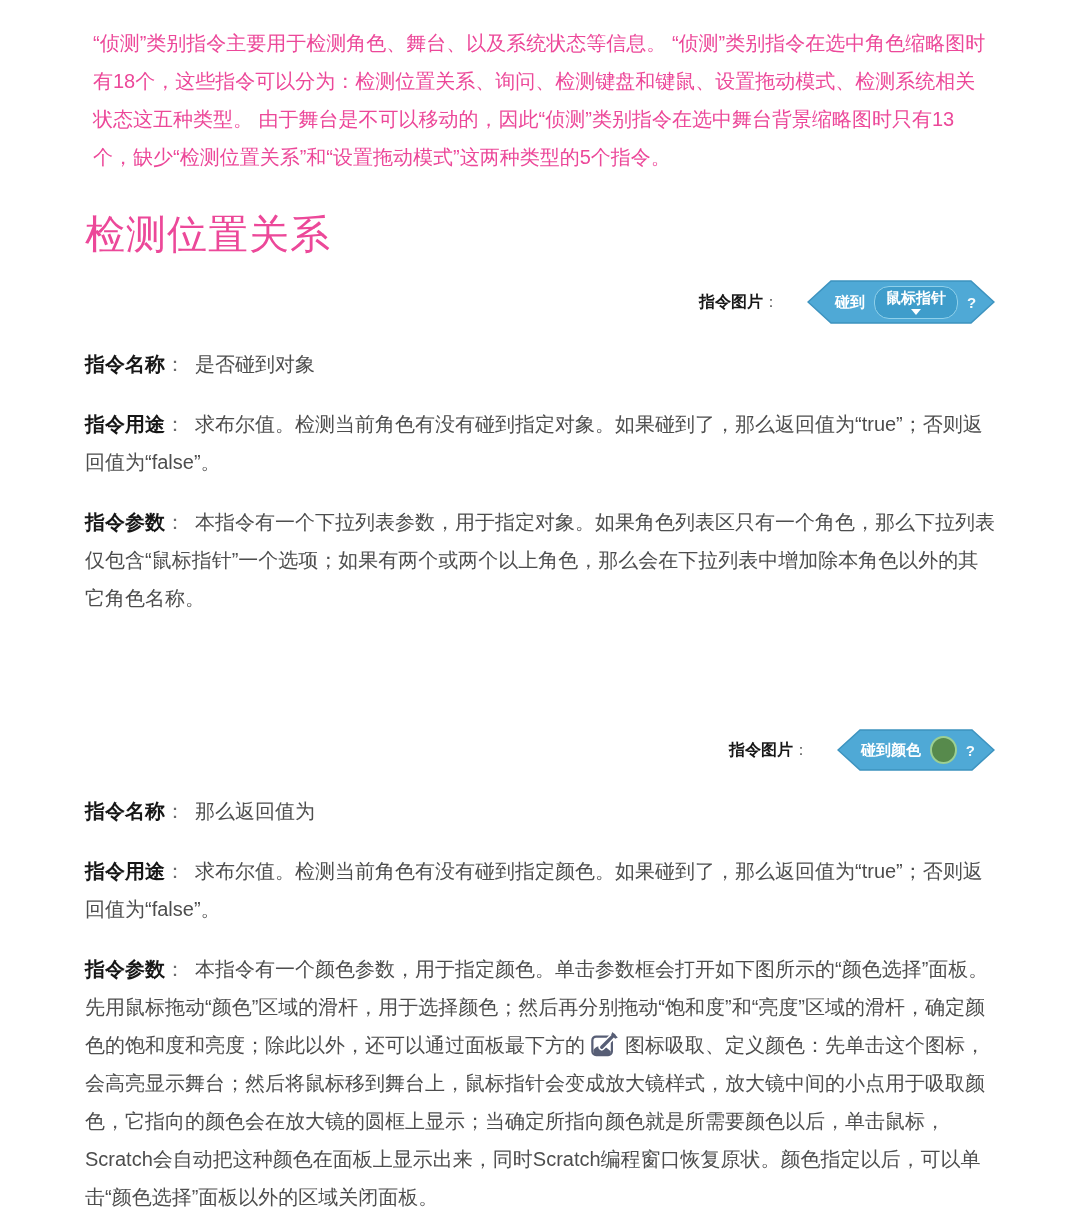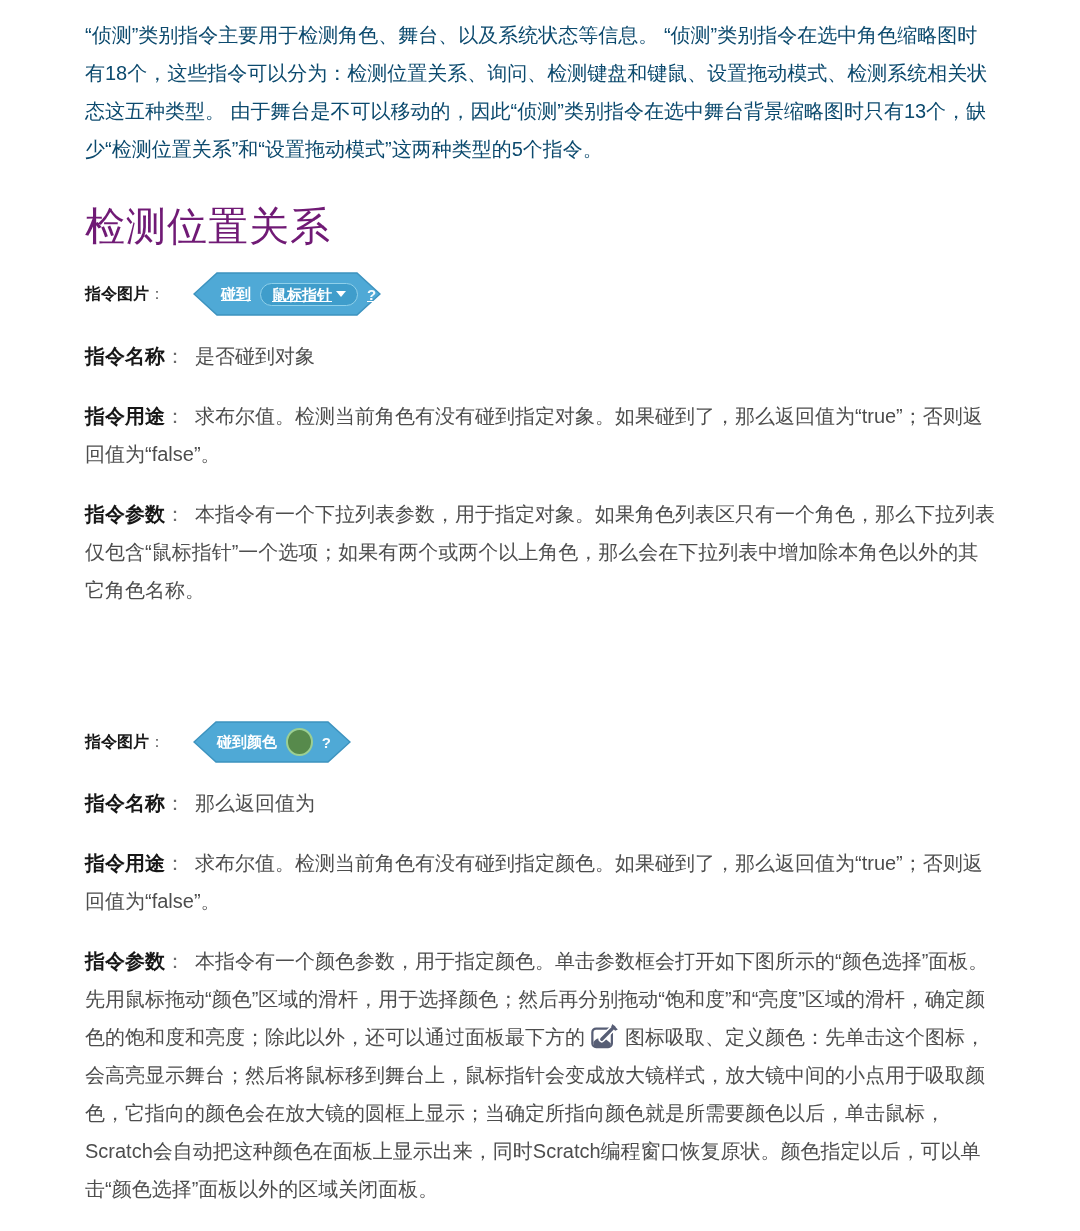--- a/index.html
+++ b/index.html
@@ -8,36 +8,37 @@
     background:#ffffff;
     font-family:"Liberation Sans","DejaVu Sans",sans-serif;
     color:#4d4d4d;
     overflow:hidden;
     box-sizing:border-box;
     padding:16px 85px 0 85px;
   }
   .intro{
     font-size:20px;
     line-height:38px;
-    color:#0c4a6e;
-    margin:0;
+    color:#ec4899;
+    margin:8px;
   }
   h1.page-heading{
     font-size:40px;
     font-weight:300;
-    color:#701a75;
+    color:#ec4899;
     letter-spacing:1px;
     margin:34px 0 0 0;
     line-height:48px;
   }
   .block-row{
     margin-top:22px;
     display:flex;
     align-items:center;
     gap:18px;
+    justify-content:flex-end;
   }
   .field{
     font-size:20px;
     line-height:38px;
     margin:22px 0 0 0;
   }
   .mt-lg{margin-top:21px;}
   .section-gap{height:90px;}
   .label{
     font-weight:bold;
@@ -58,29 +59,30 @@
   }
   .hex-content{
     position:absolute;inset:0;
     display:flex;align-items:center;
     gap:9px;
     color:#fff;
     font-size:15px;
     font-weight:600;
     white-space:nowrap;
   }
-  .hex1 .hex-content{padding:0 22px 0 28px;text-decoration:underline;}
+  .hex1 .hex-content{padding:0 22px 0 28px;}
   .hex2 .hex-content{padding:0 20px 0 24px;}
   .dropdown-pill{
     display:flex;align-items:center;gap:4px;
     background:var(--dropdown-fill,#3F9DCB);
     border:1.5px solid var(--dropdown-border,#8FD0EA);
     border-radius:15px;
     padding:3px 11px;
     line-height:1;
+    flex-direction:column;
   }
   .caret{
     width:0;height:0;
     border-left:5px solid transparent;
     border-right:5px solid transparent;
     border-top:6px solid #ffffff;
   }
   .qmark{color:rgba(255,255,255,.95);font-weight:700;}
   .color-oval{
     width:40px;height:28px;

